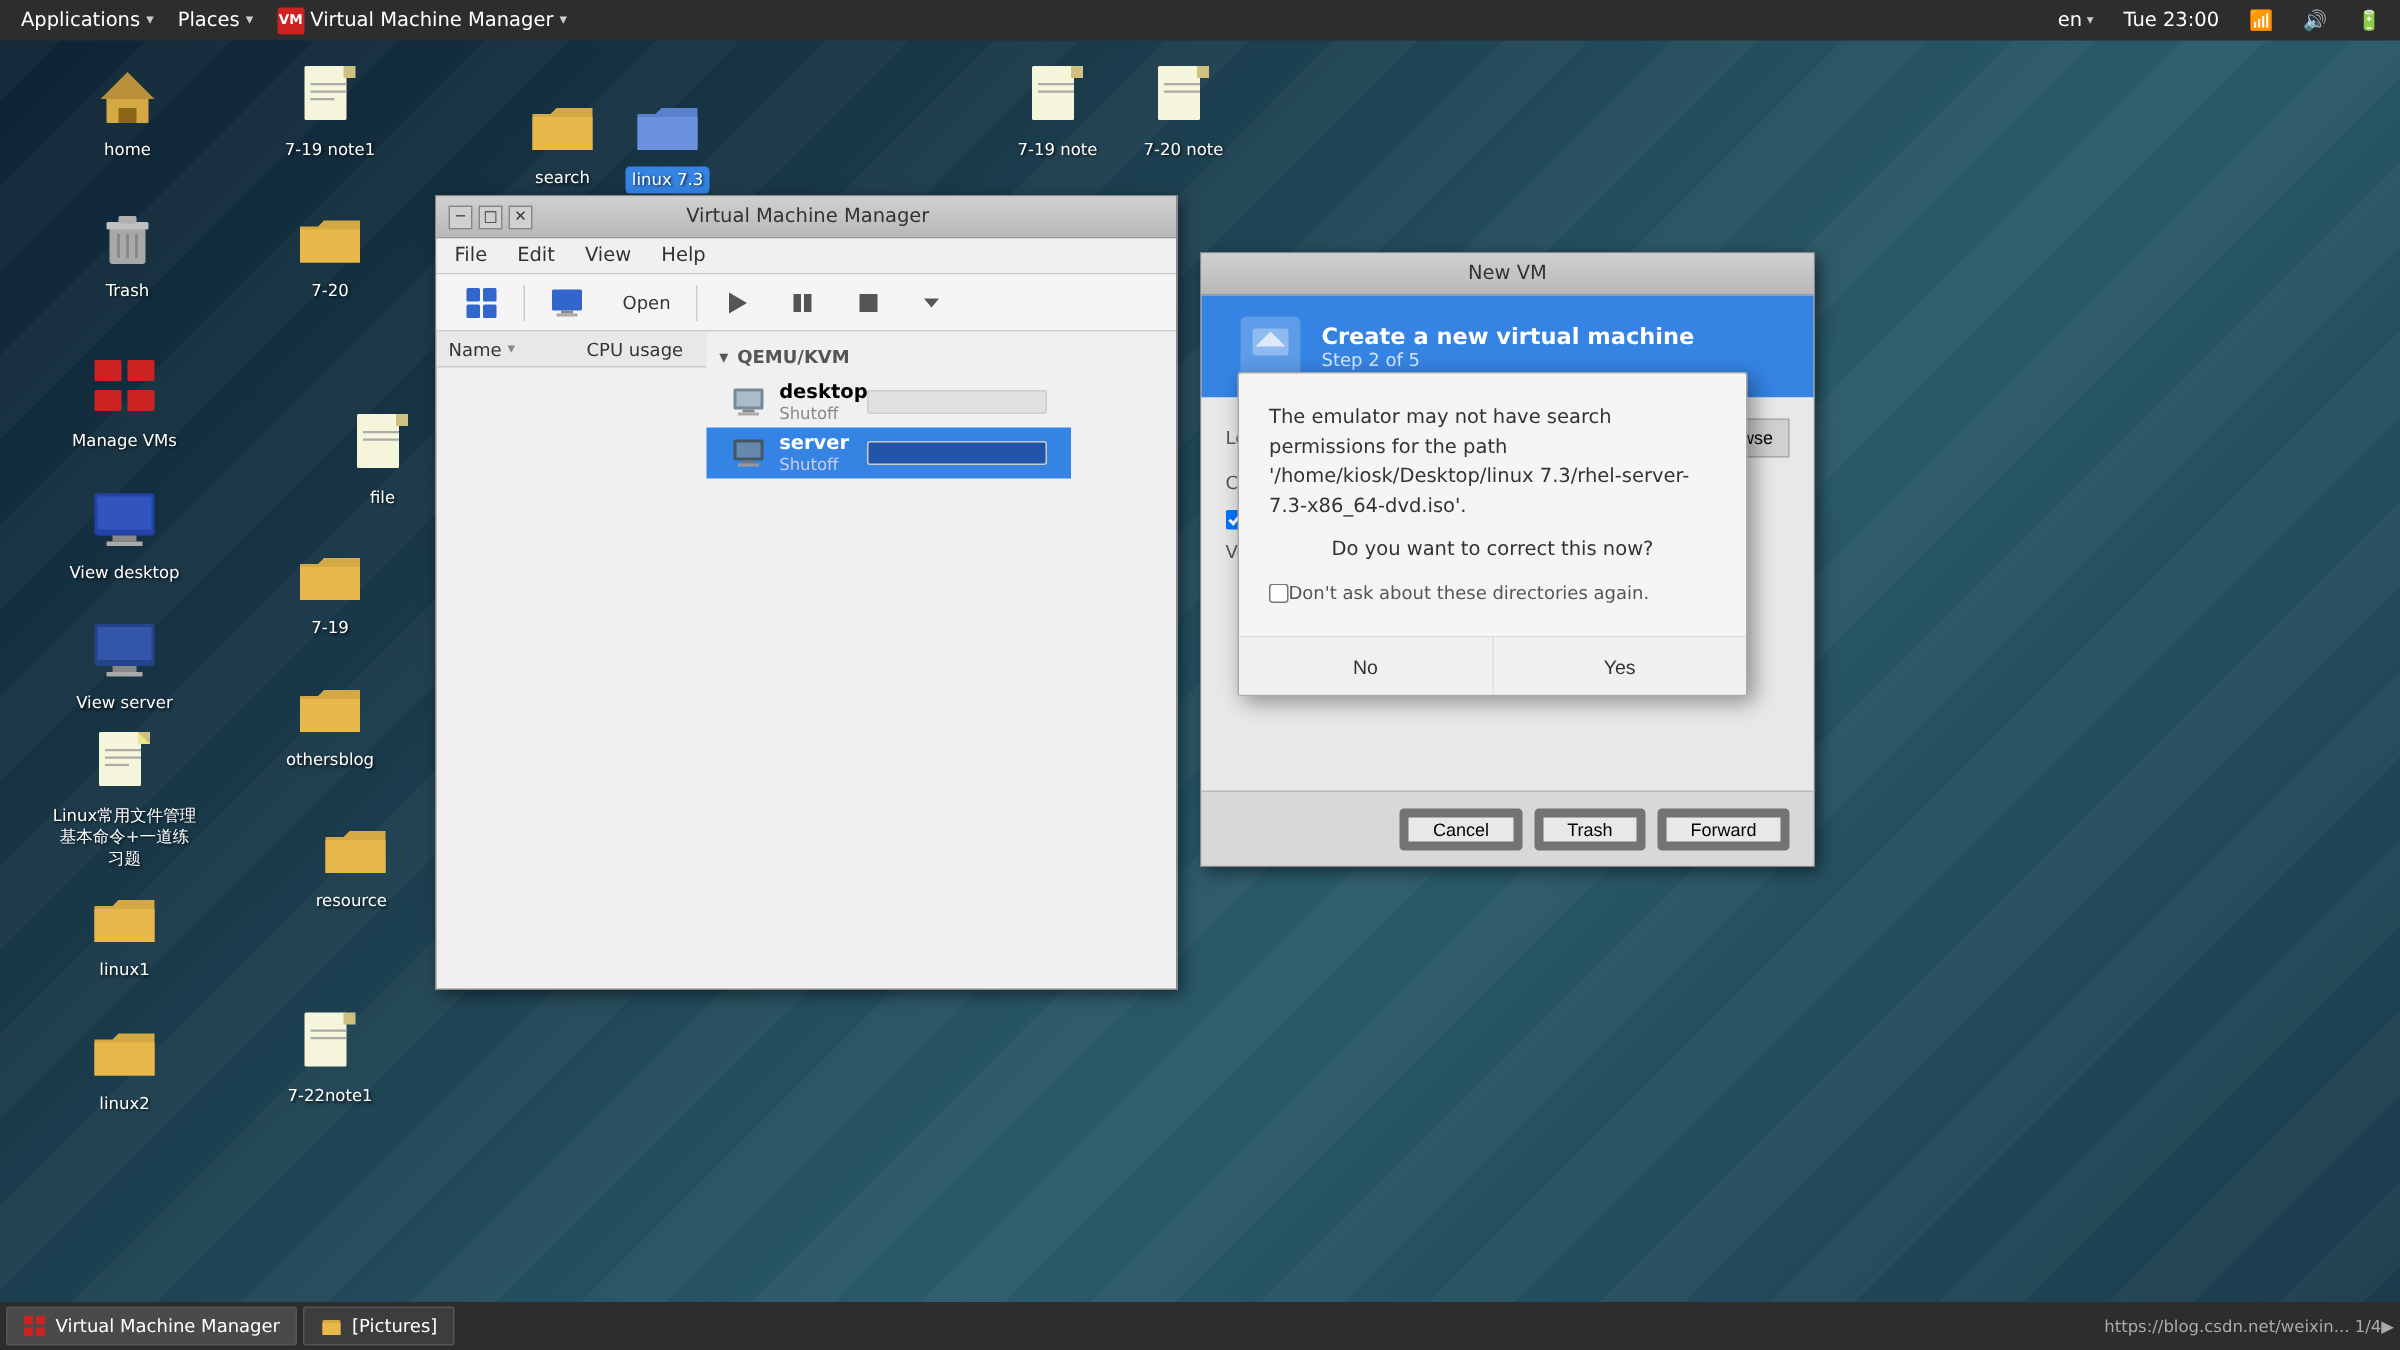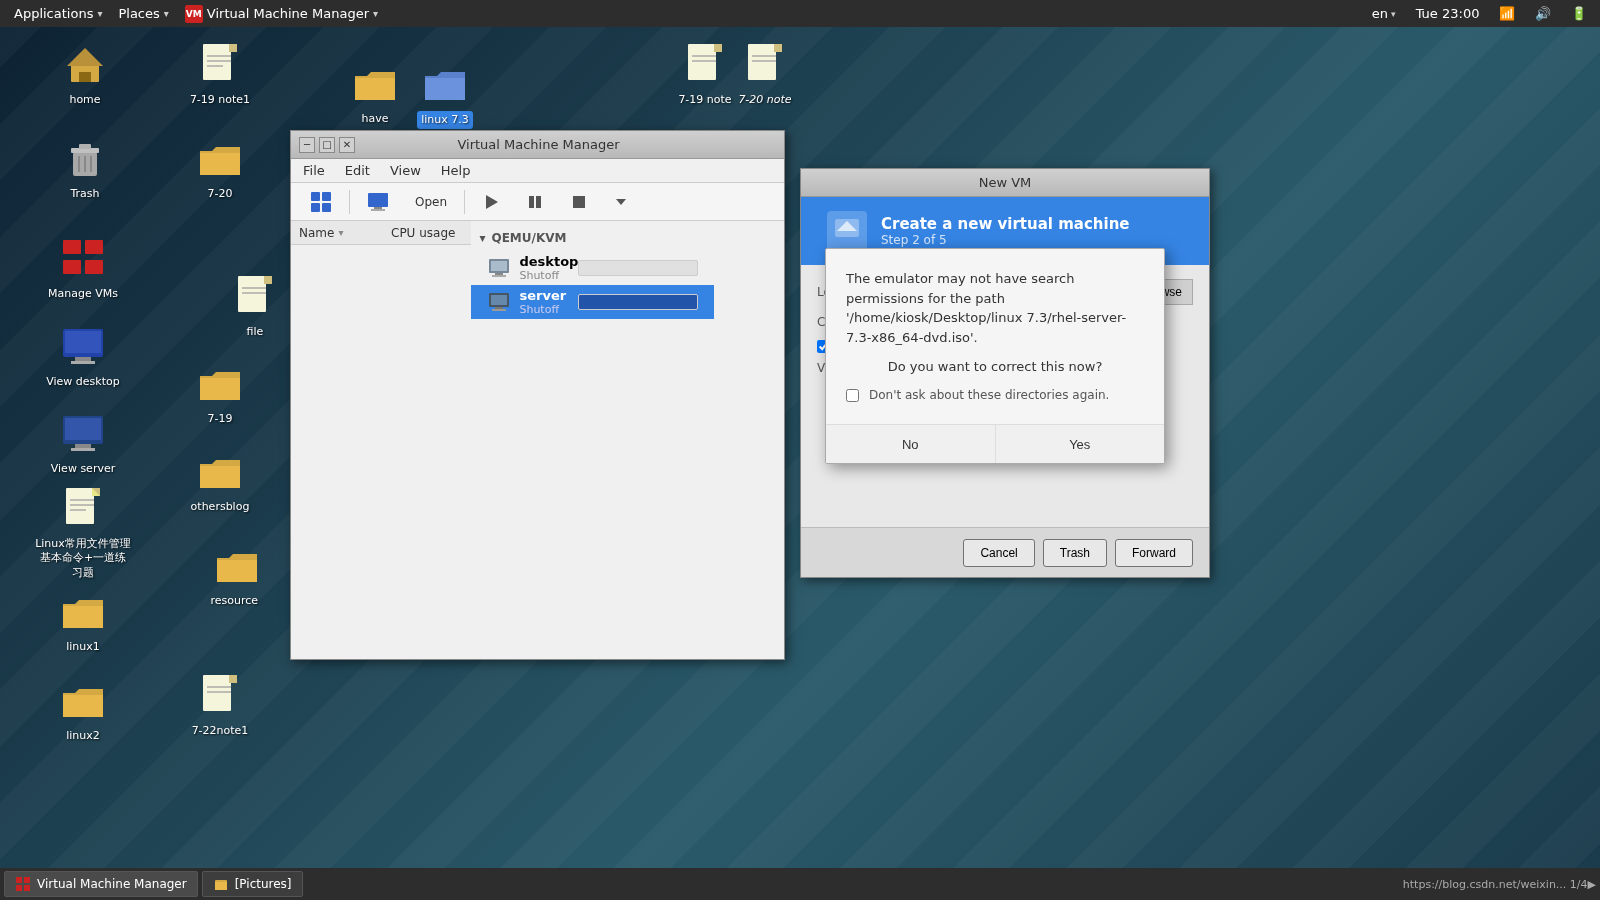--- a/index.html
+++ b/index.html
@@ -501,21 +501,21 @@
       align-items: center;
       justify-content: flex-end;
       padding: 0 16px;
       gap: 8px;
     }
 
     .footer-btn {
       height: 28px;
       padding: 0 16px;
       background: #e8e8e8;
-      border: 1px solid #737373;
+      border: 6px solid #737373;
       font-size: 12px;
       cursor: pointer;
       border-radius: 3px;
     }
 
     
     .alert-dialog {
       position: absolute;
       top: 248px;
       left: 825px;
@@ -541,21 +541,21 @@
     .alert-question {
       font-size: 13px;
       color: #333;
       margin-bottom: 14px;
       text-align: center;
     }
 
     .alert-checkbox-row {
       display: flex;
       align-items: center;
-      gap: 10px;
+      gap: 0;
       margin-bottom: 6px;
     }
 
     .alert-checkbox-label {
       font-size: 12px;
       color: #555;
     }
 
     .alert-footer {
       display: flex;
@@ -756,21 +756,21 @@
     <div class="icon-label" style="background: #3584e4; border-radius: 3px; padding: 2px 4px;">linux 7.3</div>
   </div>
 
   <div class="desktop-icon" style="top: 55px; left: 330px;">
     <div class="icon-img">
       <svg width="44" height="38" viewBox="0 0 44 38">
         <path d="M2,12 L14,12 L18,8 L42,8 L42,36 L2,36 Z" fill="#d4a843"></path>
         <rect x="2" y="14" width="40" height="22" fill="#e8b84a"></rect>
       </svg>
     </div>
-    <div class="icon-label">have</div>
+    <div class="icon-label">search</div>
   </div>
 
   <div class="desktop-icon" style="top: 268px; left: 210px;">
     <div class="icon-img">
       <svg width="38" height="44" viewBox="0 0 38 44">
         <rect x="2" y="2" width="28" height="36" fill="#f5f5dc" rx="1"></rect>
         <rect x="28" y="2" width="8" height="8" fill="#d0c080"></rect>
         <line x1="6" y1="14" x2="30" y2="14" stroke="#aaa" stroke-width="1.5"></line>
         <line x1="6" y1="19" x2="30" y2="19" stroke="#aaa" stroke-width="1.5"></line>
       </svg>
@@ -825,21 +825,21 @@
       <svg width="38" height="44" viewBox="0 0 38 44">
         <rect x="2" y="2" width="28" height="36" fill="#f5f5dc" rx="1"></rect>
         <rect x="28" y="2" width="8" height="8" fill="#d0c080"></rect>
         <line x1="6" y1="14" x2="30" y2="14" stroke="#aaa" stroke-width="1.5"></line>
         <line x1="6" y1="19" x2="30" y2="19" stroke="#aaa" stroke-width="1.5"></line>
       </svg>
     </div>
     <div class="icon-label">7-19 note</div>
   </div>
 
-  <div class="desktop-icon" style="top: 36px; left: 720px; font-style: italic;">
+  <div class="desktop-icon" style="top: 36px; left: 744px;">
     <div class="icon-img">
       <svg width="38" height="44" viewBox="0 0 38 44">
         <rect x="2" y="2" width="28" height="36" fill="#f5f5dc" rx="1"></rect>
         <rect x="28" y="2" width="8" height="8" fill="#d0c080"></rect>
         <line x1="6" y1="14" x2="30" y2="14" stroke="#aaa" stroke-width="1.5"></line>
         <line x1="6" y1="19" x2="30" y2="19" stroke="#aaa" stroke-width="1.5"></line>
       </svg>
     </div>
     <div class="icon-label">7-20 note</div>
   </div>

